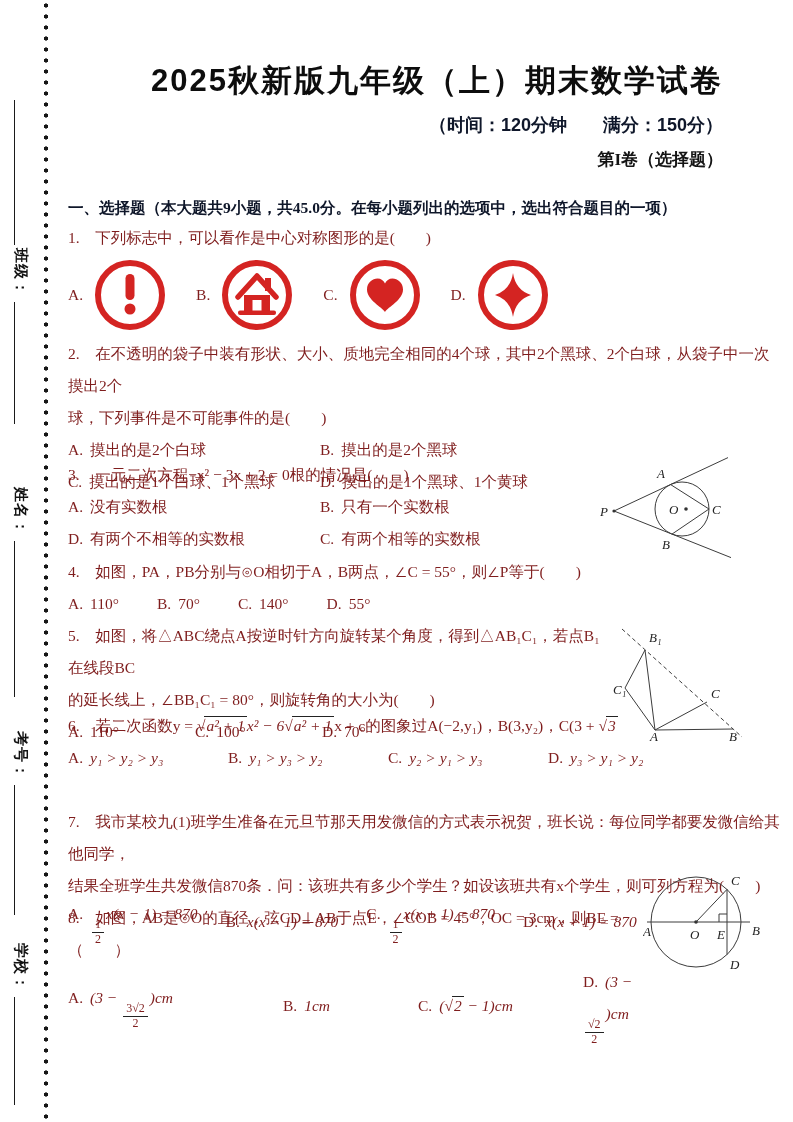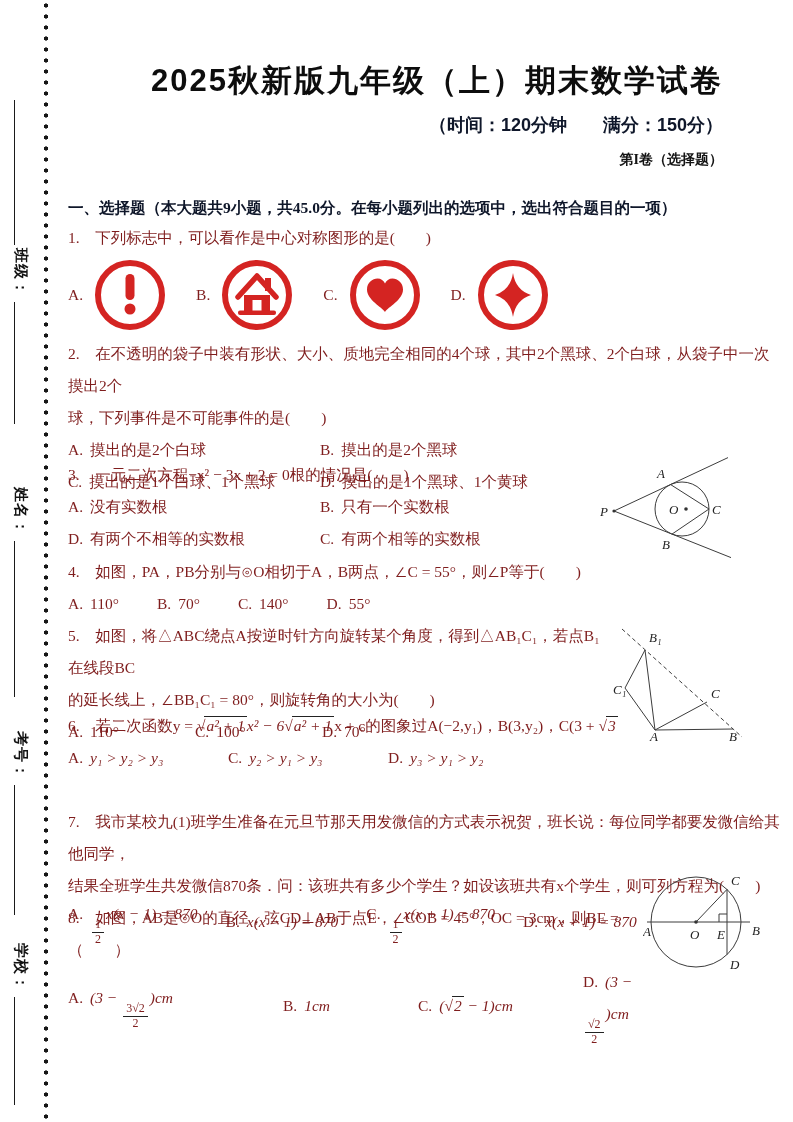--- a/index.html
+++ b/index.html
@@ -13,21 +13,21 @@
     transform-origin:0 0;display:flex;align-items:flex-end;white-space:nowrap;
     font-family:"Liberation Sans",sans-serif;font-weight:600;font-size:15px;color:#111;}
   .sf-label{line-height:21px;letter-spacing:1px;}
   .sf-line{border-bottom:1.8px solid #1a1a1a;height:10px;margin-bottom:3px;margin-left:6px;}
   
   .header{position:absolute;left:68px;top:60px;width:655px;text-align:right;}
   .title{font-family:"Liberation Sans",sans-serif;font-weight:bold;font-size:31px;
          line-height:42px;letter-spacing:2px;color:#0d0d0d;}
   .subtitle{font-family:"Liberation Sans",sans-serif;font-weight:bold;font-size:18px;
          line-height:26px;margin-top:10px;color:#0f172a;}
-  .volume{font-size:14px;font-weight:bold;line-height:24px;margin-top:10px;color:#141414;}
+  .volume{font-size:17px;font-weight:bold;line-height:24px;margin-top:10px;color:#141414;}
   .sec-head{position:absolute;left:68px;top:196px;width:712px;font-size:15.5px;
          font-weight:bold;line-height:24px;color:#0f172a;}
   
   .q{position:absolute;left:68px;width:712px;font-size:15.5px;line-height:32px;color:#7f1d1d;}
   .q p{margin:0;}
   .opts2{display:grid;grid-template-columns:252px auto;}
   .opts4a{display:flex;gap:38px;}
   .opts4b{display:grid;grid-template-columns:repeat(4,127px);}
   .opts4c{display:grid;grid-template-columns:repeat(4,160px);}
   .optsfr{display:flex;gap:28px;align-items:center;height:40px;}
@@ -161,20 +161,21 @@
       <span><span class="opt-label">D.</span><span>70°</span></span>
     </div>
   </div>
 
   <div class="q" style="top:710px;width:560px">
     <p>
       <span>6.　若二次函数y = </span><span class="sqrt math">√<span class="under">a² + 1</span></span><span class="math">x² − 6</span><span class="sqrt math">√<span class="under">a² + 1</span></span><span>x + c的图象过A(−2,y₁)，B(3,y₂)，C(3 + </span><span class="sqrt math">√<span class="under">3</span></span>
     </p>
     <div class="opts4c">
       <span><span class="opt-label">A.</span><span class="math">y₁ &gt; y₂ &gt; y₃</span></span>
+      <span><span class="opt-label">B.</span><span class="math">y₁ &gt; y₃ &gt; y₂</span></span>
       <span><span class="opt-label">C.</span><span class="math">y₂ &gt; y₁ &gt; y₃</span></span>
       <span><span class="opt-label">D.</span><span class="math">y₃ &gt; y₁ &gt; y₂</span></span>
     </div>
   </div>
 
   <div class="q" style="top:806px">
     <p>7.　我市某校九(1)班学生准备在元旦节那天用发微信的方式表示祝贺，班长说：每位同学都要发微信给其他同学，</p>
     <p>结果全班学生共发微信870条．问：该班共有多少个学生？如设该班共有x个学生，则可列方程为(　　)</p>
     <div class="optsfr">
       <span><span class="opt-label">A.</span><span class="frac">

